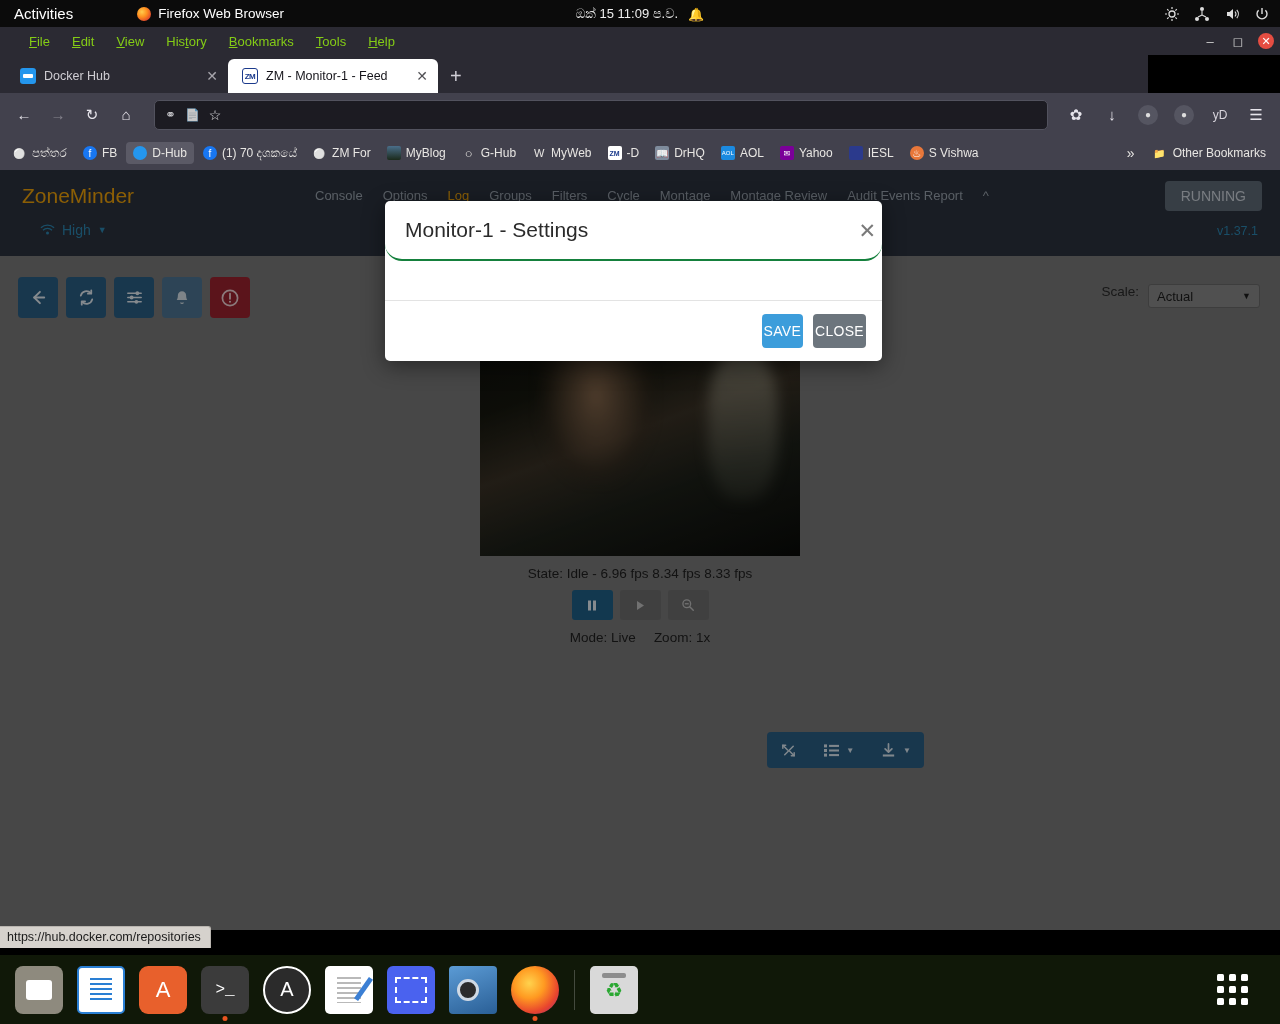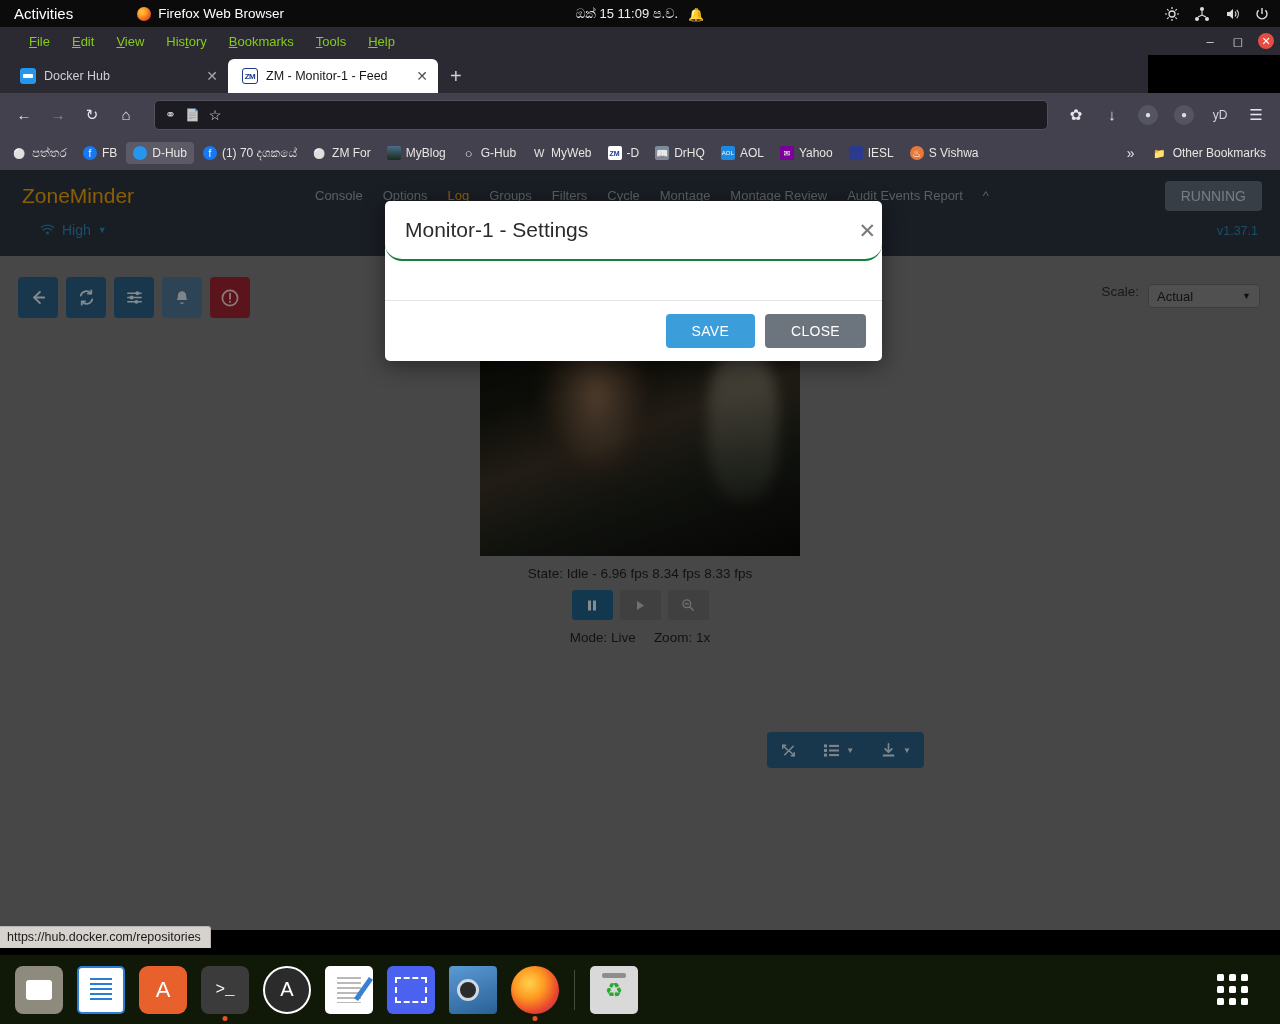--- a/index.html
+++ b/index.html
@@ -141,21 +141,21 @@
   .modal {
     position: absolute; left: 385px; top: 201px; width: 497px; background: #fff;
     border-radius: 5px; box-shadow: 0 5px 22px rgba(0,0,0,.45);
   }
   .modal-head { padding: 17px 4px 16px 20px; border-bottom: 2px solid #15803d;
                 display: flex; align-items: flex-start; justify-content: space-between; border-radius: 17px; }
   .modal-title { font-size: 21px; color: #2b2b2b; font-weight: normal; }
   .modal-x { font-size: 21px; color: #7a7a7a; line-height: 1; padding: 2px 2px 2px 10px; }
   .modal-body { height: 40px; border-bottom: 1px solid #e3e3e3; }
   .modal-foot { padding: 13px 16px; display: flex; justify-content: flex-end; gap: 10px; }
-  .btn { border-radius: 4px; padding: 9px 26px; font-size: 14px; color: #fff; letter-spacing: .3px; }
+  .btn { border-radius: 4px; padding: 9px 2px; font-size: 14px; color: #fff; letter-spacing: .3px; }
   .btn-save { background: #3c9ddb; }
   .btn-close { background: #6c757d; }
 
   
   .statusbar {
     position: absolute; left: 0; bottom: 76px; background: #d6d2cd; color: #1b1b1b;
     font-size: 12.5px; padding: 3px 9px 4px 7px; border-top-right-radius: 3px; border: 1px solid #b9b5b0;
     border-left: none; border-bottom: none;
   }
 

